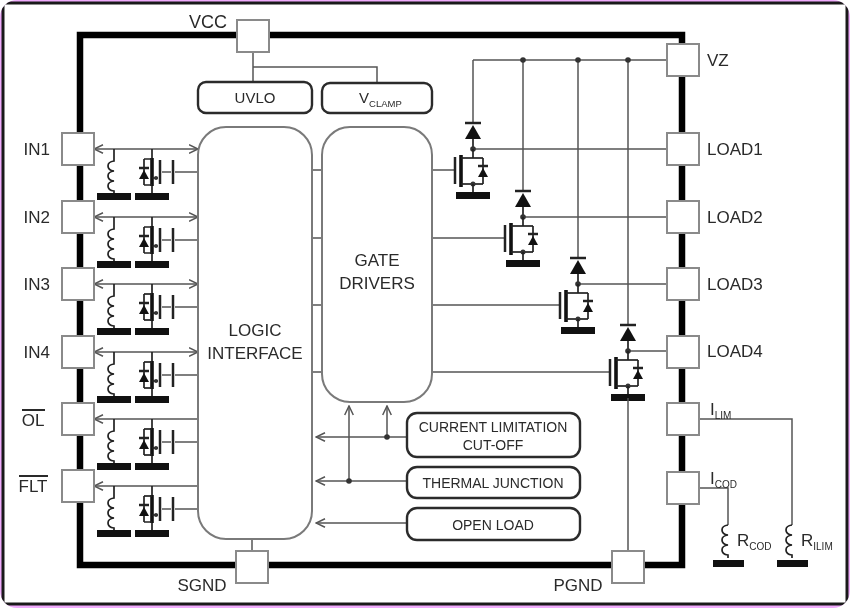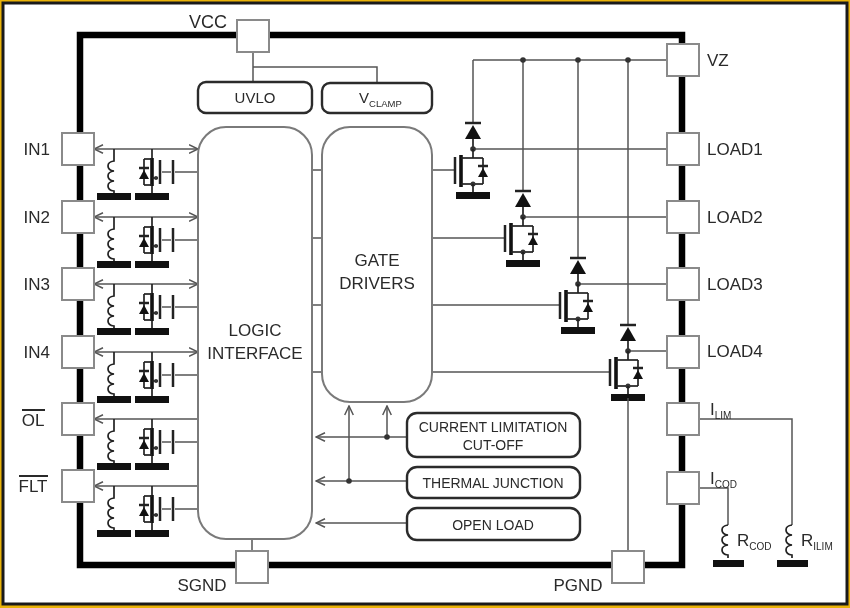--- a/index.html
+++ b/index.html
@@ -1,16 +1,16 @@
 <!DOCTYPE html>
 <html><head>
 <meta charset="utf-8">
 <style>
   html,body{margin:0;padding:0;background:#fff;}
-  .stage{position:relative;width:850px;height:608px;background:#eab308;overflow:hidden;}
+  .stage{position:relative;width:850px;height:608px;background:#f0abfc;overflow:hidden;border-radius:17px;}
   svg{position:absolute;left:0;top:0;}
   
   .w  {stroke:#555;fill:none;stroke-width:1.5;}
   .s  {stroke:#222;fill:none;stroke-width:1.7;}
   .ch {stroke:#111;fill:none;stroke-width:3.6;}   
   .pl {stroke:#222;fill:none;stroke-width:2.5;}   
   .bar{fill:#111;stroke:none;}                    
   .dot{fill:#333;stroke:none;}
   .pin{fill:#fff;stroke:#8a8a8a;stroke-width:2;}
   .blkG{fill:#fff;stroke:#7a7a7a;stroke-width:2;} 

